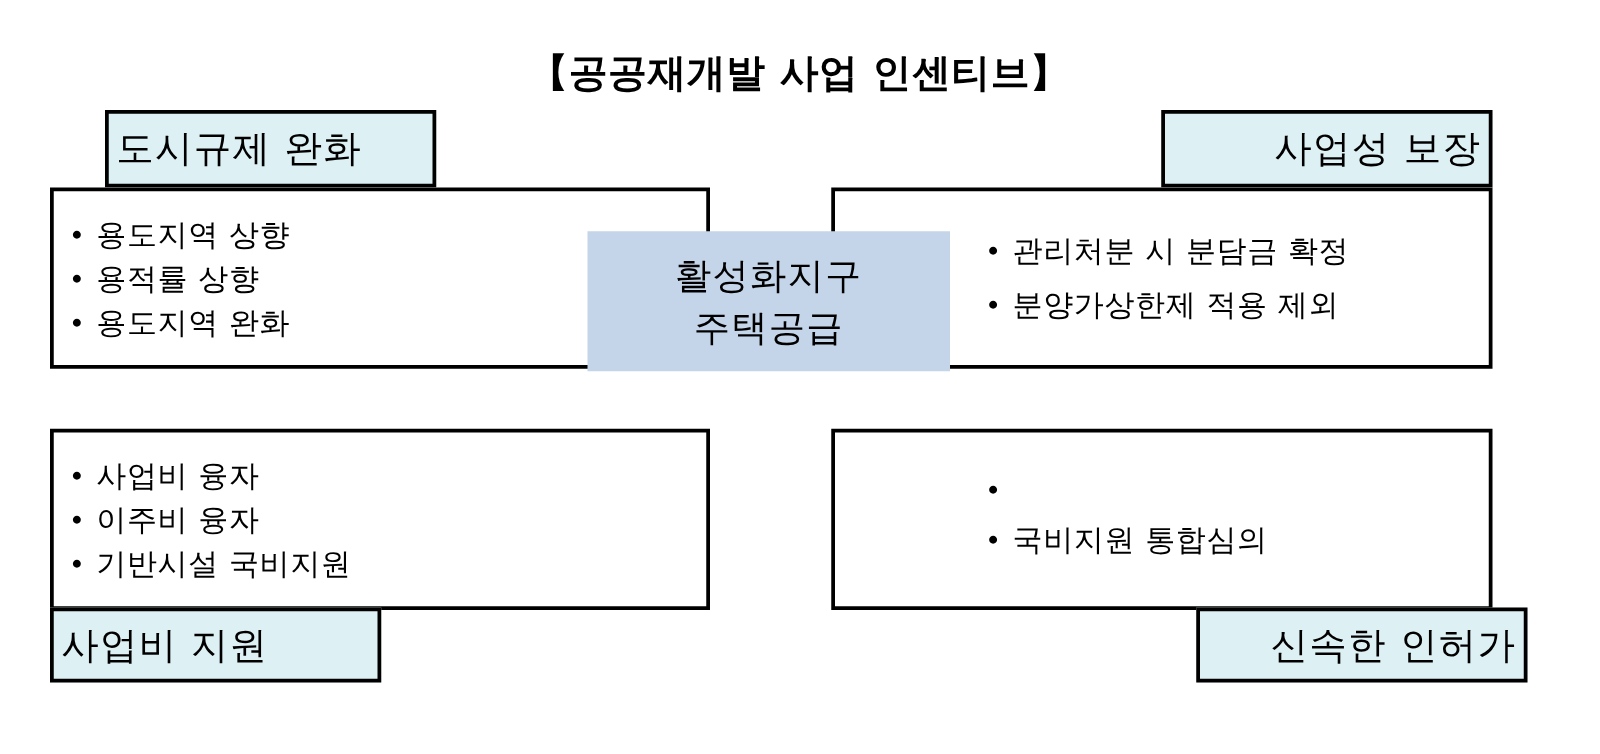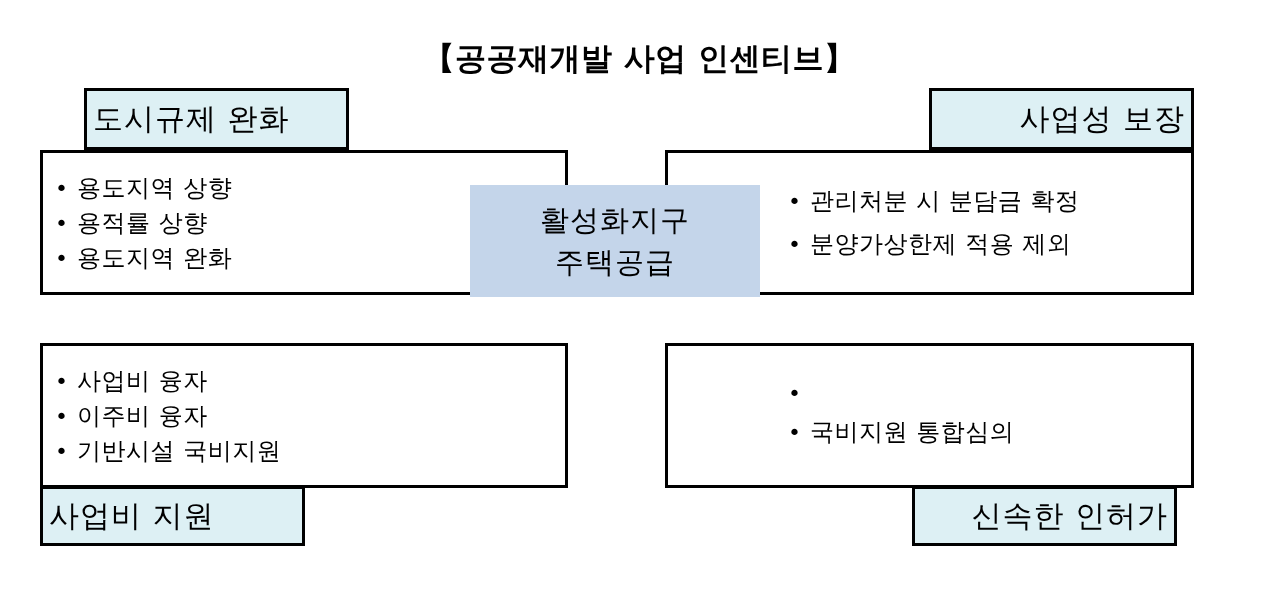--- a/index.html
+++ b/index.html
@@ -91,21 +91,21 @@
   #tr-body .bullets li { margin: 11px 0; }
 
   #bl-body { left: 40px;  top: 343px; width: 528px; height: 145px; }
   #bl-body .bullets { padding-left: 12px; }
   #bl-body .bullets li { margin: 3px 0; }
   #bl-cap  { left: 40px;  top: 486px; width: 265px; height: 60px; }
 
   #br-body { left: 665px; top: 343px; width: 529px; height: 145px; }
   #br-body .bullets { padding-left: 120px; }
   #br-body .bullets li { margin: 11px 0; }
-  #br-cap  { left: 912px; top: 486px; width: 265px; height: 60px; }
+  #br-cap  { left: 957px; top: 486px; width: 265px; height: 60px; }
 
   
   .center-node {
     position: absolute;
     left: 470px;
     top: 185px;
     width: 290px;
     height: 112px;
     background: #c4d5ea;
     display: flex;

